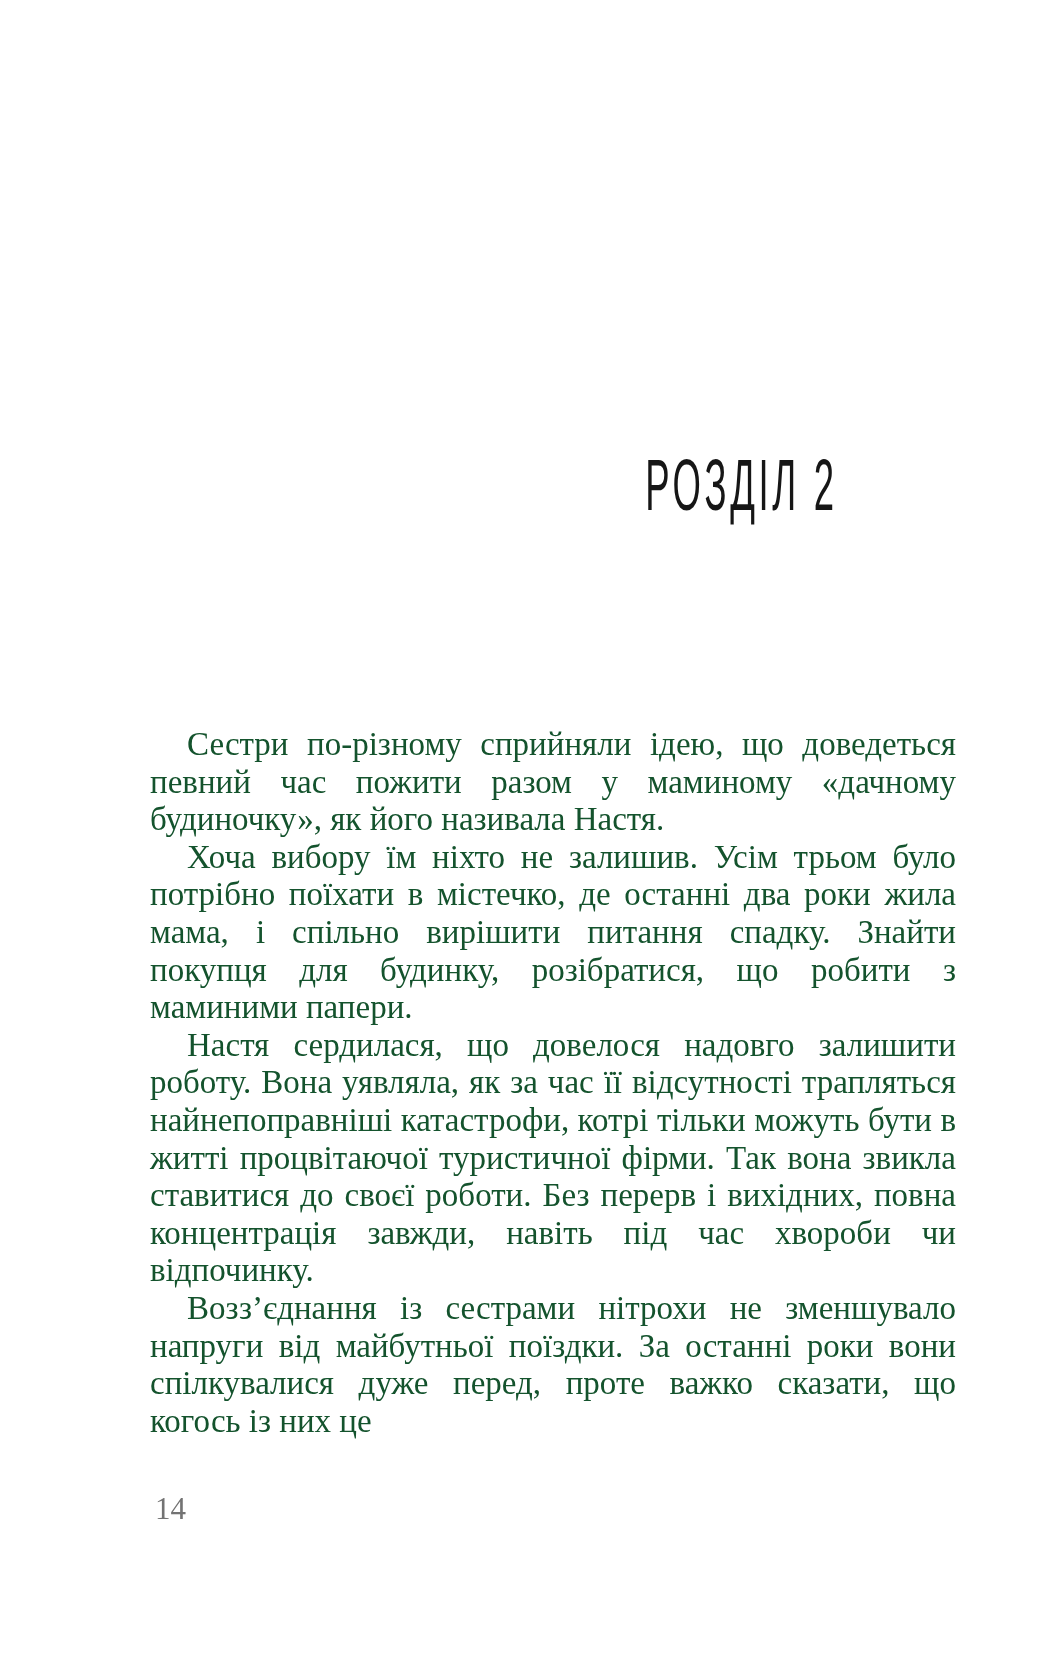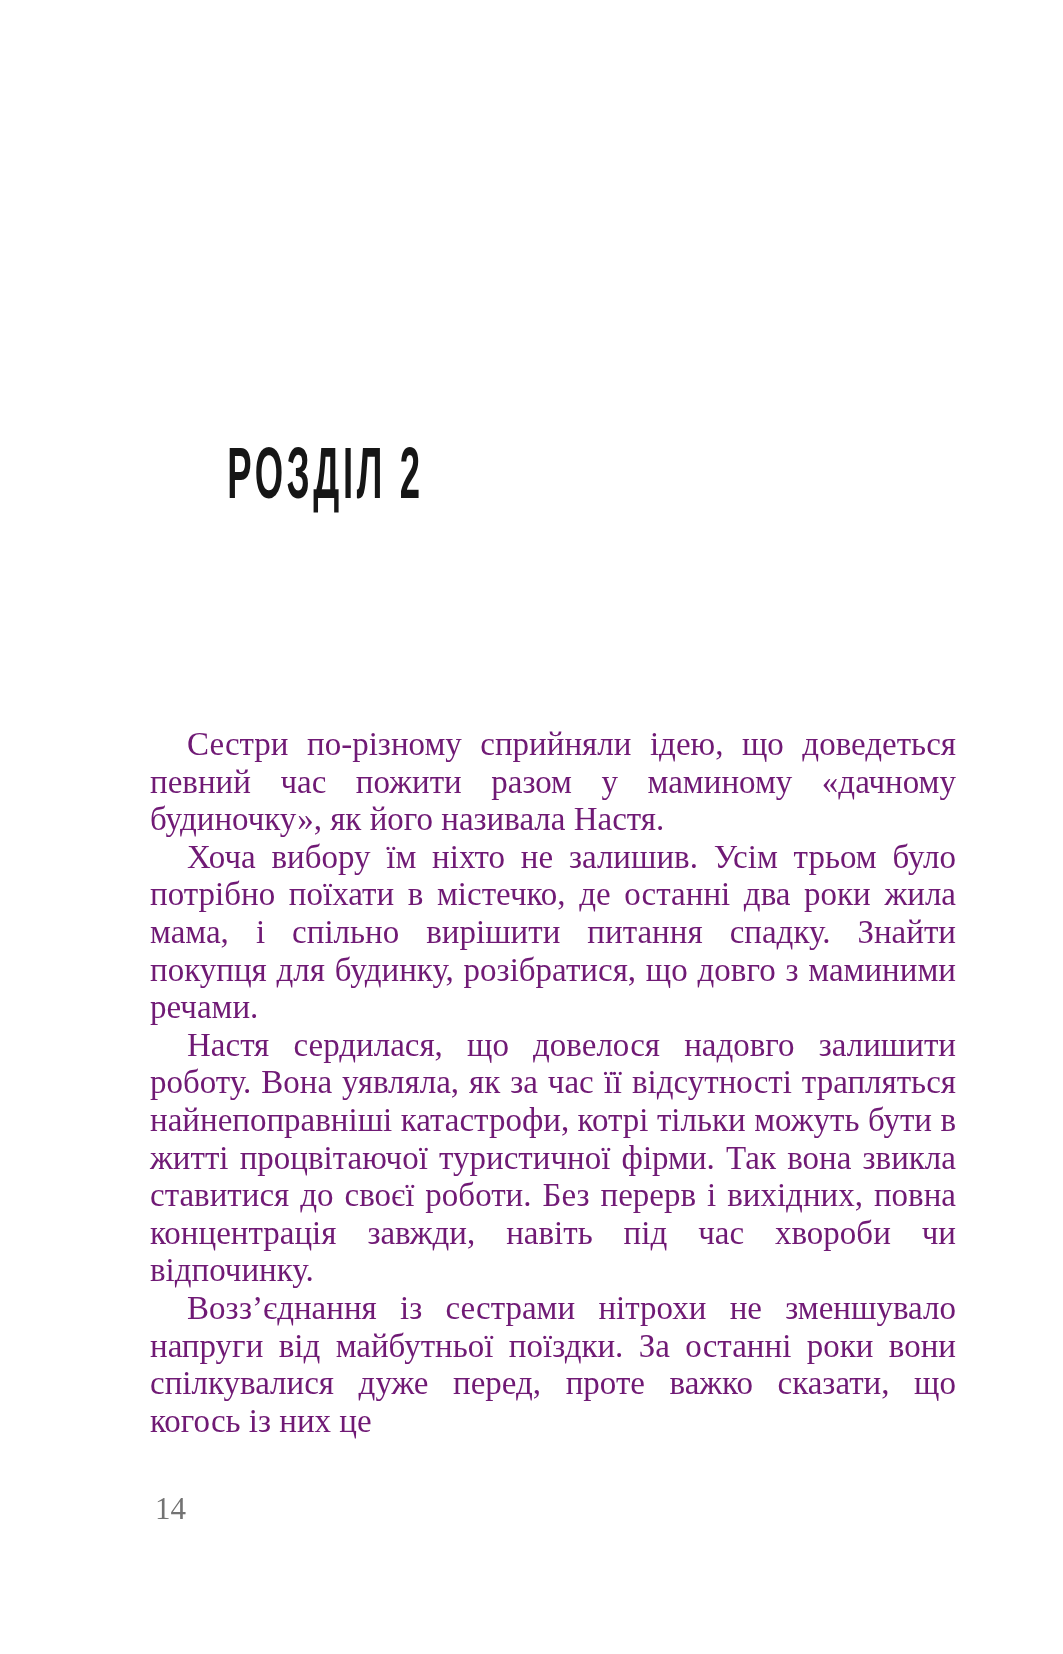--- a/index.html
+++ b/index.html
@@ -14,47 +14,47 @@
     overflow: hidden;
   }
   .page {
     position: absolute;
     inset: 0;
     background: #ffffff;
     color: #161616;
   }
   .chapter-title {
     position: absolute;
-    top: 436px;
+    top: 448px;
     left: 129px;
     width: 805px;
-    text-align: left;
+    text-align: right;
     font-family: "Liberation Sans", sans-serif;
-    font-weight: 700;
+    font-weight: 400;
     font-size: 73px;
     line-height: 1;
     color: #161616;
     white-space: nowrap;
   }
   .chapter-title-inner {
     display: inline-block;
     transform: scaleX(0.5);
     transform-origin: 50% 50%;
     letter-spacing: 0.10em;
   }
   .body-text {
     position: absolute;
     top: 726px;
     left: 150px;
     width: 806px;
     font-family: "Liberation Serif", serif;
     font-size: 33px;
     line-height: 37.6px;
     text-align: justify;
-    color: #701a75;
+    color: #14532d;
   }
   .body-text p {
     margin: 0;
     text-indent: 37px;
     hyphens: auto;
     -webkit-hyphens: auto;
   }
   .page-number {
     position: absolute;
     left: 155px;
@@ -69,20 +69,20 @@
 <body>
 
 <div class="page">
 
   <div class="chapter-title">
     <span class="chapter-title-inner">РОЗДІЛ 2</span>
   </div>
 
   <div class="body-text" lang="uk">
     <p>Сестри по-різному сприйняли ідею, що доведеться певний час пожити разом у маминому «дачному будиночку», як його називала Настя.</p>
-    <p>Хоча вибору їм ніхто не залишив. Усім трьом було потрібно поїхати в містечко, де останні два роки жила мама, і спільно вирішити питання спадку. Знайти покупця для будинку, розібратися, що довго з маминими речами.</p>
+    <p>Хоча вибору їм ніхто не залишив. Усім трьом було потрібно поїхати в містечко, де останні два роки жила мама, і спільно вирішити питання спадку. Знайти покупця для будинку, розібратися, що робити з маминими папери.</p>
     <p>Настя сердилася, що довелося надовго залишити роботу. Вона уявляла, як за час її відсутності трапляться найнепоправніші катастрофи, котрі тільки можуть бути в житті процвітаючої туристичної фірми. Так вона звикла ставитися до своєї роботи. Без перерв і вихідних, повна концентрація завжди, навіть під час хвороби чи відпочинку.</p>
     <p>Возз’єднання із сестрами нітрохи не зменшувало напруги від майбутньої поїздки. За останні роки вони спілкувалися дуже перед, проте важко сказати, що когось із них це</p>
   </div>
 
   <div class="page-number">14</div>
 
 </div>
 
 </body></html>

